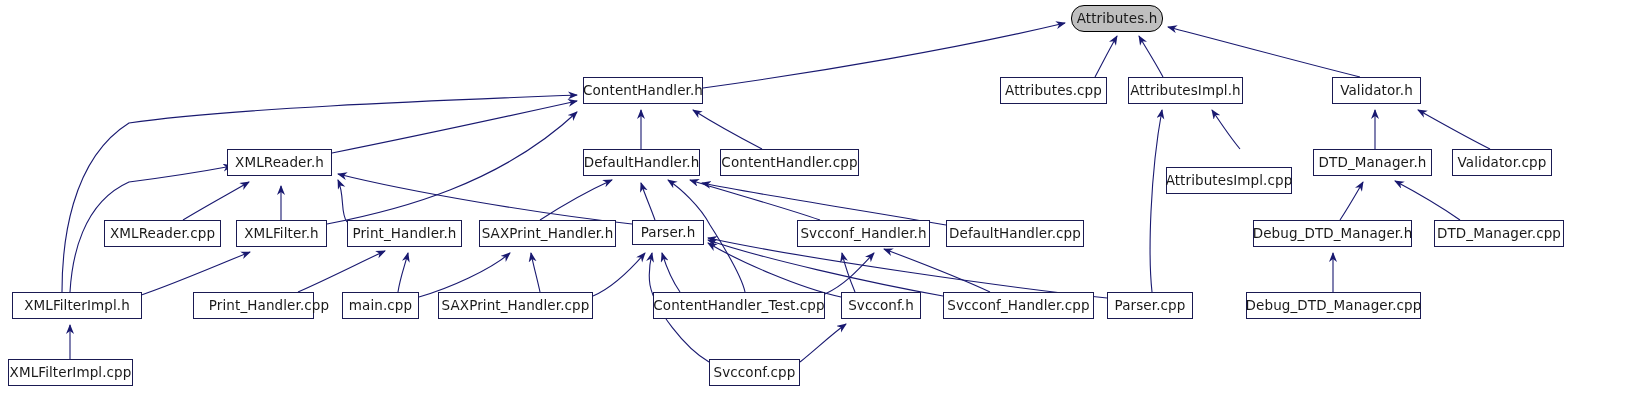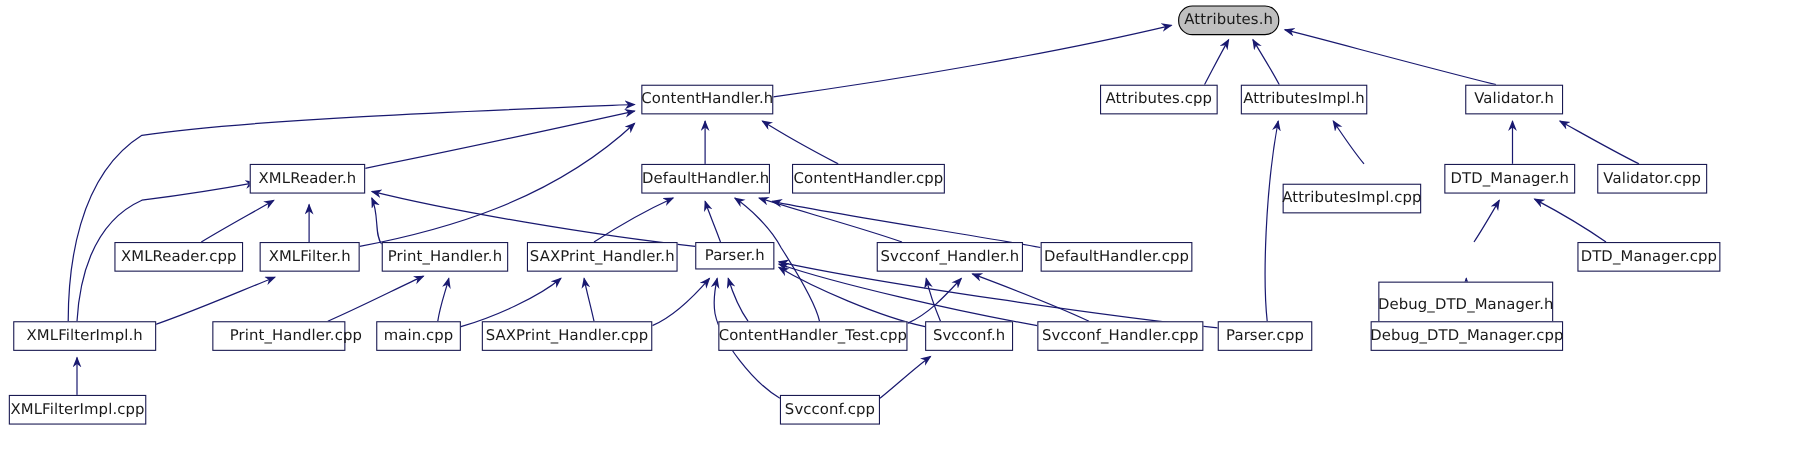--- a/index.html
+++ b/index.html
@@ -134,21 +134,21 @@
       </div>
       <div class="node" style="left: 632px; top: 220px; width: 72px; height: 25px;">
         <span>Parser.h</span>
       </div>
       <div class="node" style="left: 797px; top: 220px; width: 133px; height: 27px;">
         <span>Svcconf_Handler.h</span>
       </div>
       <div class="node" style="left: 946px; top: 220px; width: 138px; height: 27px;">
         <span>DefaultHandler.cpp</span>
       </div>
-      <div class="node" style="left: 1253px; top: 220px; width: 159px; height: 44px; margin-top: 36px;">
+      <div class="node" style="left: 1253px; top: 220px; width: 159px; height: 27px;">
         <span>Debug_DTD_Manager.h</span>
       </div>
       <div class="node" style="left: 1434px; top: 220px; width: 130px; height: 27px;">
         <span>DTD_Manager.cpp</span>
       </div>
       <div class="node" style="left: 12px; top: 292px; width: 130px; height: 27px;">
         <span>XMLFilterImpl.h</span>
       </div>
       <div class="node" style="left: 193px; top: 292px; width: 121px; height: 27px; padding-left: 31px;">
         <span>Print_Handler.cpp</span>

